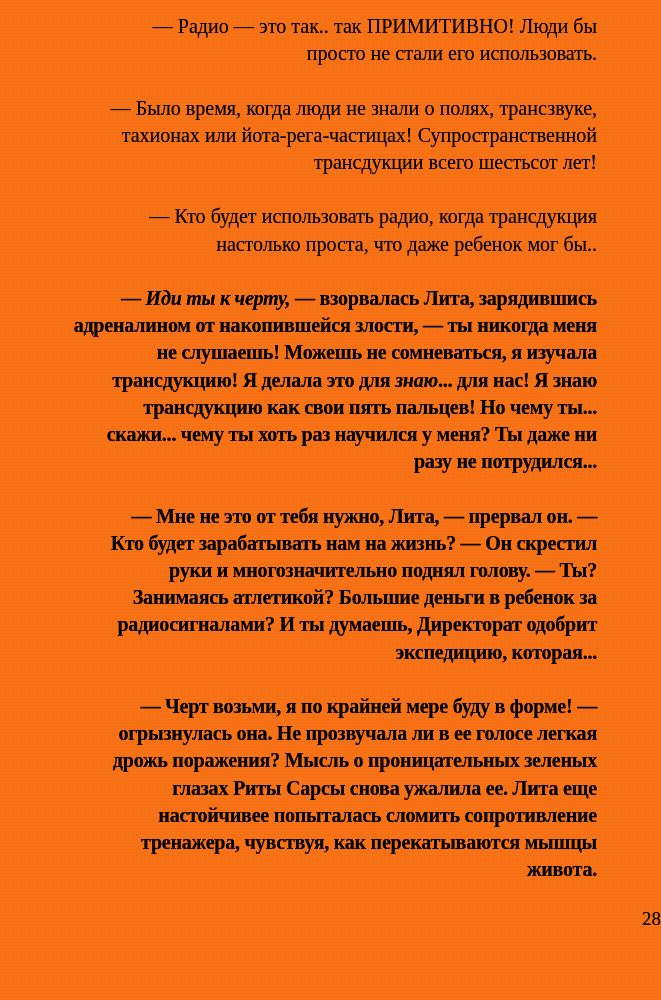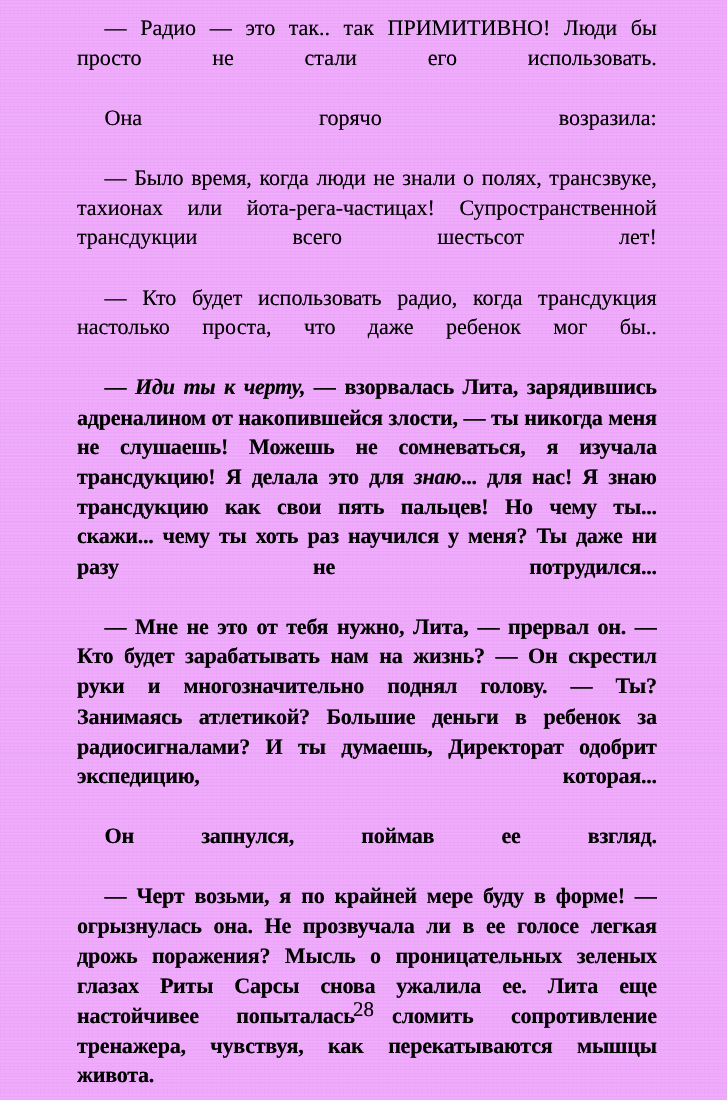--- a/index.html
+++ b/index.html
@@ -15,21 +15,21 @@
     overflow: hidden;
     font-family: "Liberation Serif", "DejaVu Serif", serif;
     color: #000000;
     -webkit-font-smoothing: none;
   }
 
   
   #page-sheet {
     position: absolute;
     inset: 0;
-    background: #f0abfc;
+    background: #f97316;
   }
 
   
   #text-block {
     position: absolute;
     left: 70px;
     top: 13px;
     width: 527px;
     text-align: justify;
     text-justify: inter-word;
@@ -70,44 +70,43 @@
     top: 908px;
     text-align: center;
     font-size: 19px;
     line-height: 22px;
     font-weight: 400;
   }
 
   
   #text-block, #folio {
     text-shadow: 0 0 0.35px rgba(0,0,0,0.55);
+    text-align: right;
   }
   #grain {
     position: absolute;
     inset: 0;
     pointer-events: none;
     opacity: 0.035;
     background-image:
       repeating-linear-gradient(0deg, rgba(0,0,0,.5) 0 1px, transparent 1px 3px),
       repeating-linear-gradient(90deg, rgba(0,0,0,.35) 0 1px, transparent 1px 4px);
   }
 </style>
 </head>
 <body>
 
 <div id="page-sheet">
 
   <div id="text-block">
       <p class="para">— Радио — это так.. так ПРИМИТИВНО! Люди бы просто не стали его использовать.</p>
-      <p class="para">Она горячо возразила:</p>
       <p class="para">— Было время, когда люди не знали о полях, трансзвуке, тахионах или йота-рега-частицах! Супространственной трансдукции всего шестьсот лет!</p>
       <p class="para">— Кто будет использовать радио, когда трансдукция настолько проста, что даже ребенок мог бы..</p>
       <p class="para heavy">— <em class="it">Иди ты к черту,</em> — взорвалась Лита, зарядившись адреналином от накопившейся злости, — ты никогда меня не слушаешь! Можешь не сомневаться, я изучала трансдукцию! Я делала это для <em class="it">знаю</em>... для нас! Я знаю трансдукцию как свои пять пальцев! Но чему ты... скажи... чему ты хоть раз научился у меня? Ты даже ни разу не потрудился...</p>
       <p class="para heavy">— Мне не это от тебя нужно, Лита, — прервал он. — Кто будет зарабатывать нам на жизнь? — Он скрестил руки и многозначительно поднял голову. — Ты? Занимаясь атлетикой? Большие деньги в ребенок за радиосигналами? И ты думаешь, Директорат одобрит экспедицию, которая...</p>
-      <p class="para heavy">Он запнулся, поймав ее взгляд.</p>
       <p class="para heavy">— Черт возьми, я по крайней мере буду в форме!  — огрызнулась она. Не прозвучала ли в ее голосе легкая дрожь поражения? Мысль о проницательных зеленых глазах Риты Сарсы снова ужалила ее. Лита еще настойчивее попыталась сломить сопротивление тренажера, чувствуя, как перекатываются мышцы живота.</p>
     </div>
 
   <div id="folio">28</div>
 
   <div id="grain"></div>
 
 </div>
 
 </body></html>

